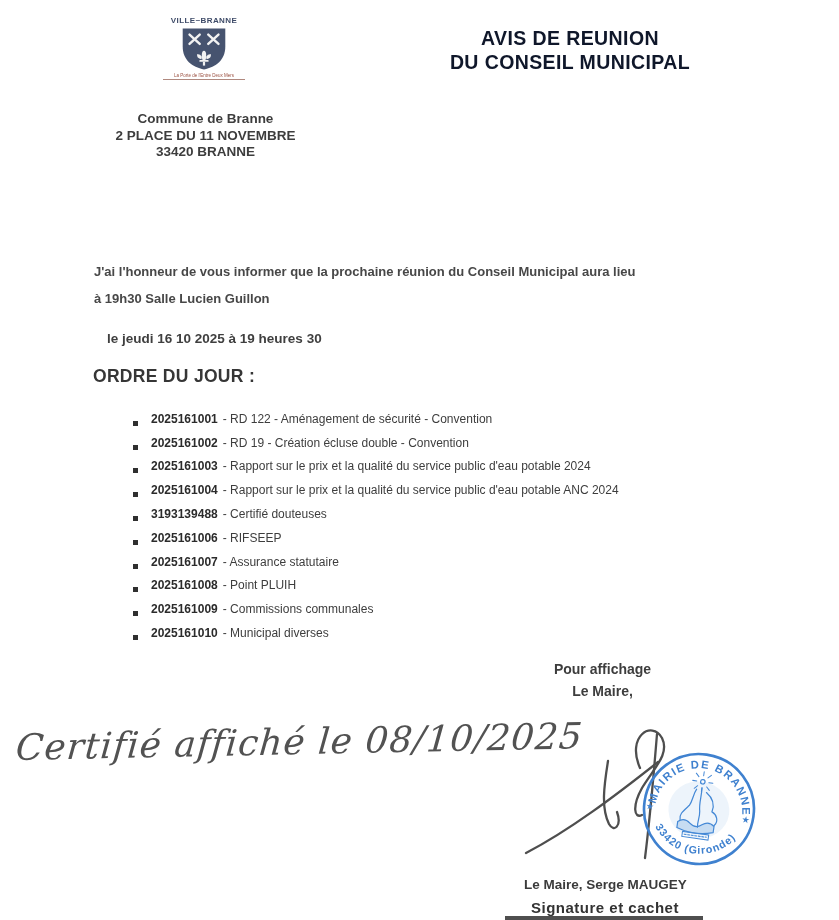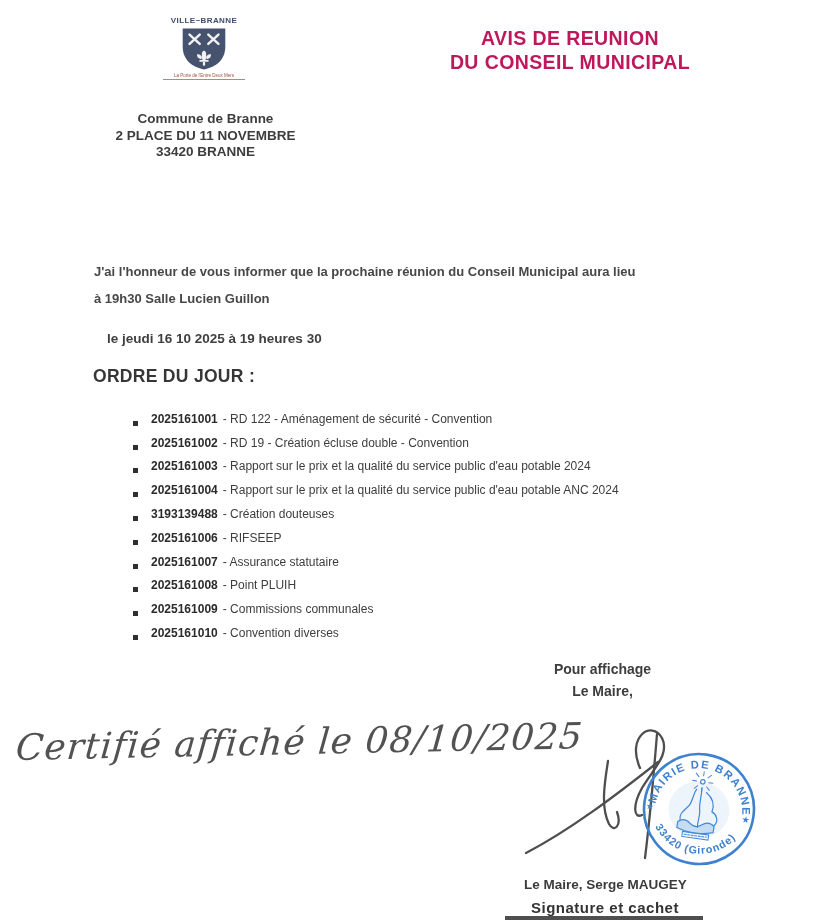--- a/index.html
+++ b/index.html
@@ -8,21 +8,21 @@
         font-family:"Liberation Sans",sans-serif;color:#3a3a3a;}
 
   
   .logo{position:absolute;left:163px;top:16px;width:82px;text-align:center;}
   .logo-name{font-size:8px;font-weight:bold;letter-spacing:.4px;color:#3e4b68;margin-bottom:1px;}
   .logo-shield{display:block;margin:0 auto;}
   .logo-motto{font-size:4.5px;color:#9a4f3f;margin-top:1px;border-bottom:.5px solid #b0897f;padding-bottom:1px;}
 
   
   .title{position:absolute;left:415px;top:27px;width:310px;text-align:center;
-         font-size:19.5px;line-height:23.5px;font-weight:bold;color:#be185d;letter-spacing:.4px;}
+         font-size:19.5px;line-height:23.5px;font-weight:bold;color:#0f172a;letter-spacing:.4px;}
 
   
   .address{position:absolute;left:88px;top:111px;width:235px;text-align:center;
            font-size:13.5px;line-height:16.5px;font-weight:bold;color:#3d3d3d;}
 
   
   .intro{position:absolute;left:94px;top:258px;width:620px;font-size:13px;line-height:27px;
          font-weight:bold;color:#474747;}
   .date-line{position:absolute;left:107px;top:331px;font-size:13.5px;font-weight:bold;color:#3f3f3f;}
   .agenda-heading{position:absolute;left:93px;top:366px;font-size:17.5px;font-weight:bold;
@@ -112,21 +112,21 @@
         <span class="itm">- Rapport sur le prix et la qualité du service public d'eau potable 2024</span>
       </li>
     <li>
         <span class="bullet"></span>
         <span class="num">2025161004</span>
         <span class="itm">- Rapport sur le prix et la qualité du service public d'eau potable ANC 2024</span>
       </li>
     <li>
         <span class="bullet"></span>
         <span class="num">3193139488</span>
-        <span class="itm">- Création douteuses</span>
+        <span class="itm">- Certifié douteuses</span>
       </li>
     <li>
         <span class="bullet"></span>
         <span class="num">2025161006</span>
         <span class="itm">- RIFSEEP</span>
       </li>
     <li>
         <span class="bullet"></span>
         <span class="num">2025161007</span>
         <span class="itm">- Assurance statutaire</span>
@@ -137,21 +137,21 @@
         <span class="itm">- Point PLUIH</span>
       </li>
     <li>
         <span class="bullet"></span>
         <span class="num">2025161009</span>
         <span class="itm">- Commissions communales</span>
       </li>
     <li>
         <span class="bullet"></span>
         <span class="num">2025161010</span>
-        <span class="itm">- Convention diverses</span>
+        <span class="itm">- Municipal diverses</span>
       </li>
   </ul>
 
   <div class="pour-affichage">
     <div>Pour affichage</div>
     <div class="lm">Le Maire,</div>
   </div>
 
   <div class="handwriting">Certifié affiché le 08/10/2025</div>
 

